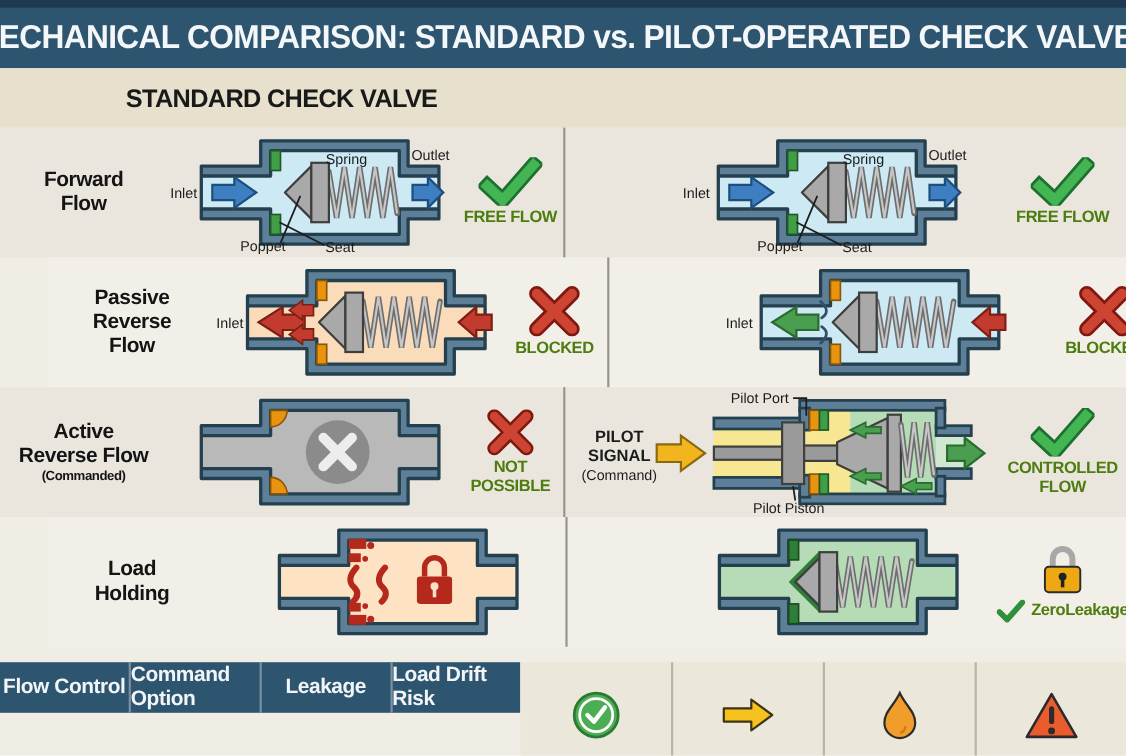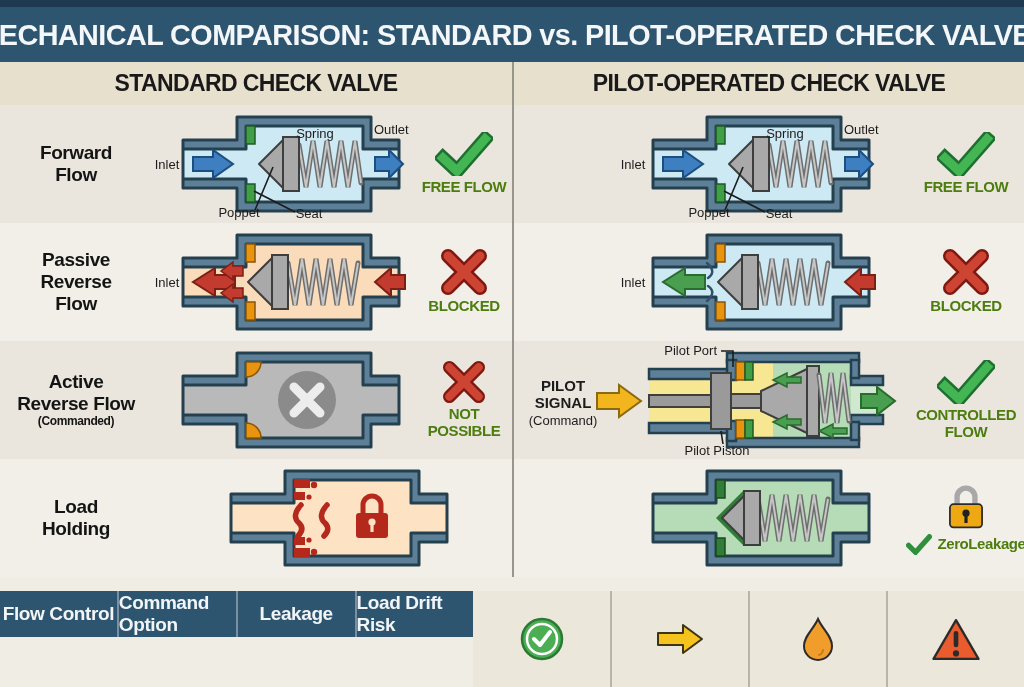--- a/index.html
+++ b/index.html
@@ -6,29 +6,29 @@
   body { font-family:"Liberation Sans", sans-serif; background:#fff; }
   .page { width:1024px; height:687px; position:relative; overflow:hidden; background:#f0ede5; }
 
   
   .banner { height:62px; background:#2e5570; border-top:7px solid #1d3a50;
             display:flex; align-items:center; justify-content:center; }
   .banner h1 { color:#f4f7f9; font-size:30px; font-weight:bold; letter-spacing:-0.6px;
                transform:scaleX(0.96); white-space:nowrap; }
 
   
-  .colheads { height:43px; display:flex; background:#e7e0cd; }
+  .colheads { height:54px; display:flex; background:#e7e0cd; }
   .colheads .col { width:512px; display:flex; align-items:center; justify-content:center;
                    font-size:23px; font-weight:bold; color:#191919; letter-spacing:-0.6px; }
   .colheads .col.right { border-left:2px solid #97958c; width:512px; }
 
   
   .vrow { height:118px; display:flex; }
   .bg-a { background:#eae6de; }
-  .bg-b { background:#f2efe8; }
+  .bg-b { background:#f2efe8;margin-left:44px; }
   .half { width:512px; display:flex; align-items:center; }
   .half.right { border-left:2px solid #97958c; }
   .row-label { width:140px; text-align:center; font-weight:bold; font-size:19px;
                line-height:1.16; color:#141414; letter-spacing:-0.4px;padding-left:12px; }
   .row-label .sub { font-weight:bold; font-size:12px; display:block; }
   .row-label span { display:block; }
   .diagram { flex:1; display:flex; align-items:center; justify-content:center; }
   .status { width:96px; display:flex; flex-direction:column; align-items:center;
             justify-content:center; gap:3px; text-align:center; font-weight:bold;
             font-size:15px; color:#4d7c0f; letter-spacing:-0.4px; line-height:1.1; }
@@ -60,21 +60,20 @@
 <body>
 
 <div class="page">
 
   <div class="banner">
     <h1>MECHANICAL COMPARISON: STANDARD vs. PILOT-OPERATED CHECK VALVES</h1>
   </div>
 
   <div class="colheads">
     <div class="col">STANDARD CHECK VALVE</div>
-    <div class="col right">PILOT-OPERATED CHECK VALVE</div>
   </div>
 
   <div class="vrow bg-a">
     <div class="half">
       <div class="row-label">
         <span>Forward</span>
         <span>Flow</span>
       </div>
       <div class="diagram">
         <svg width="272" height="114" viewBox="0 0 262 114">

